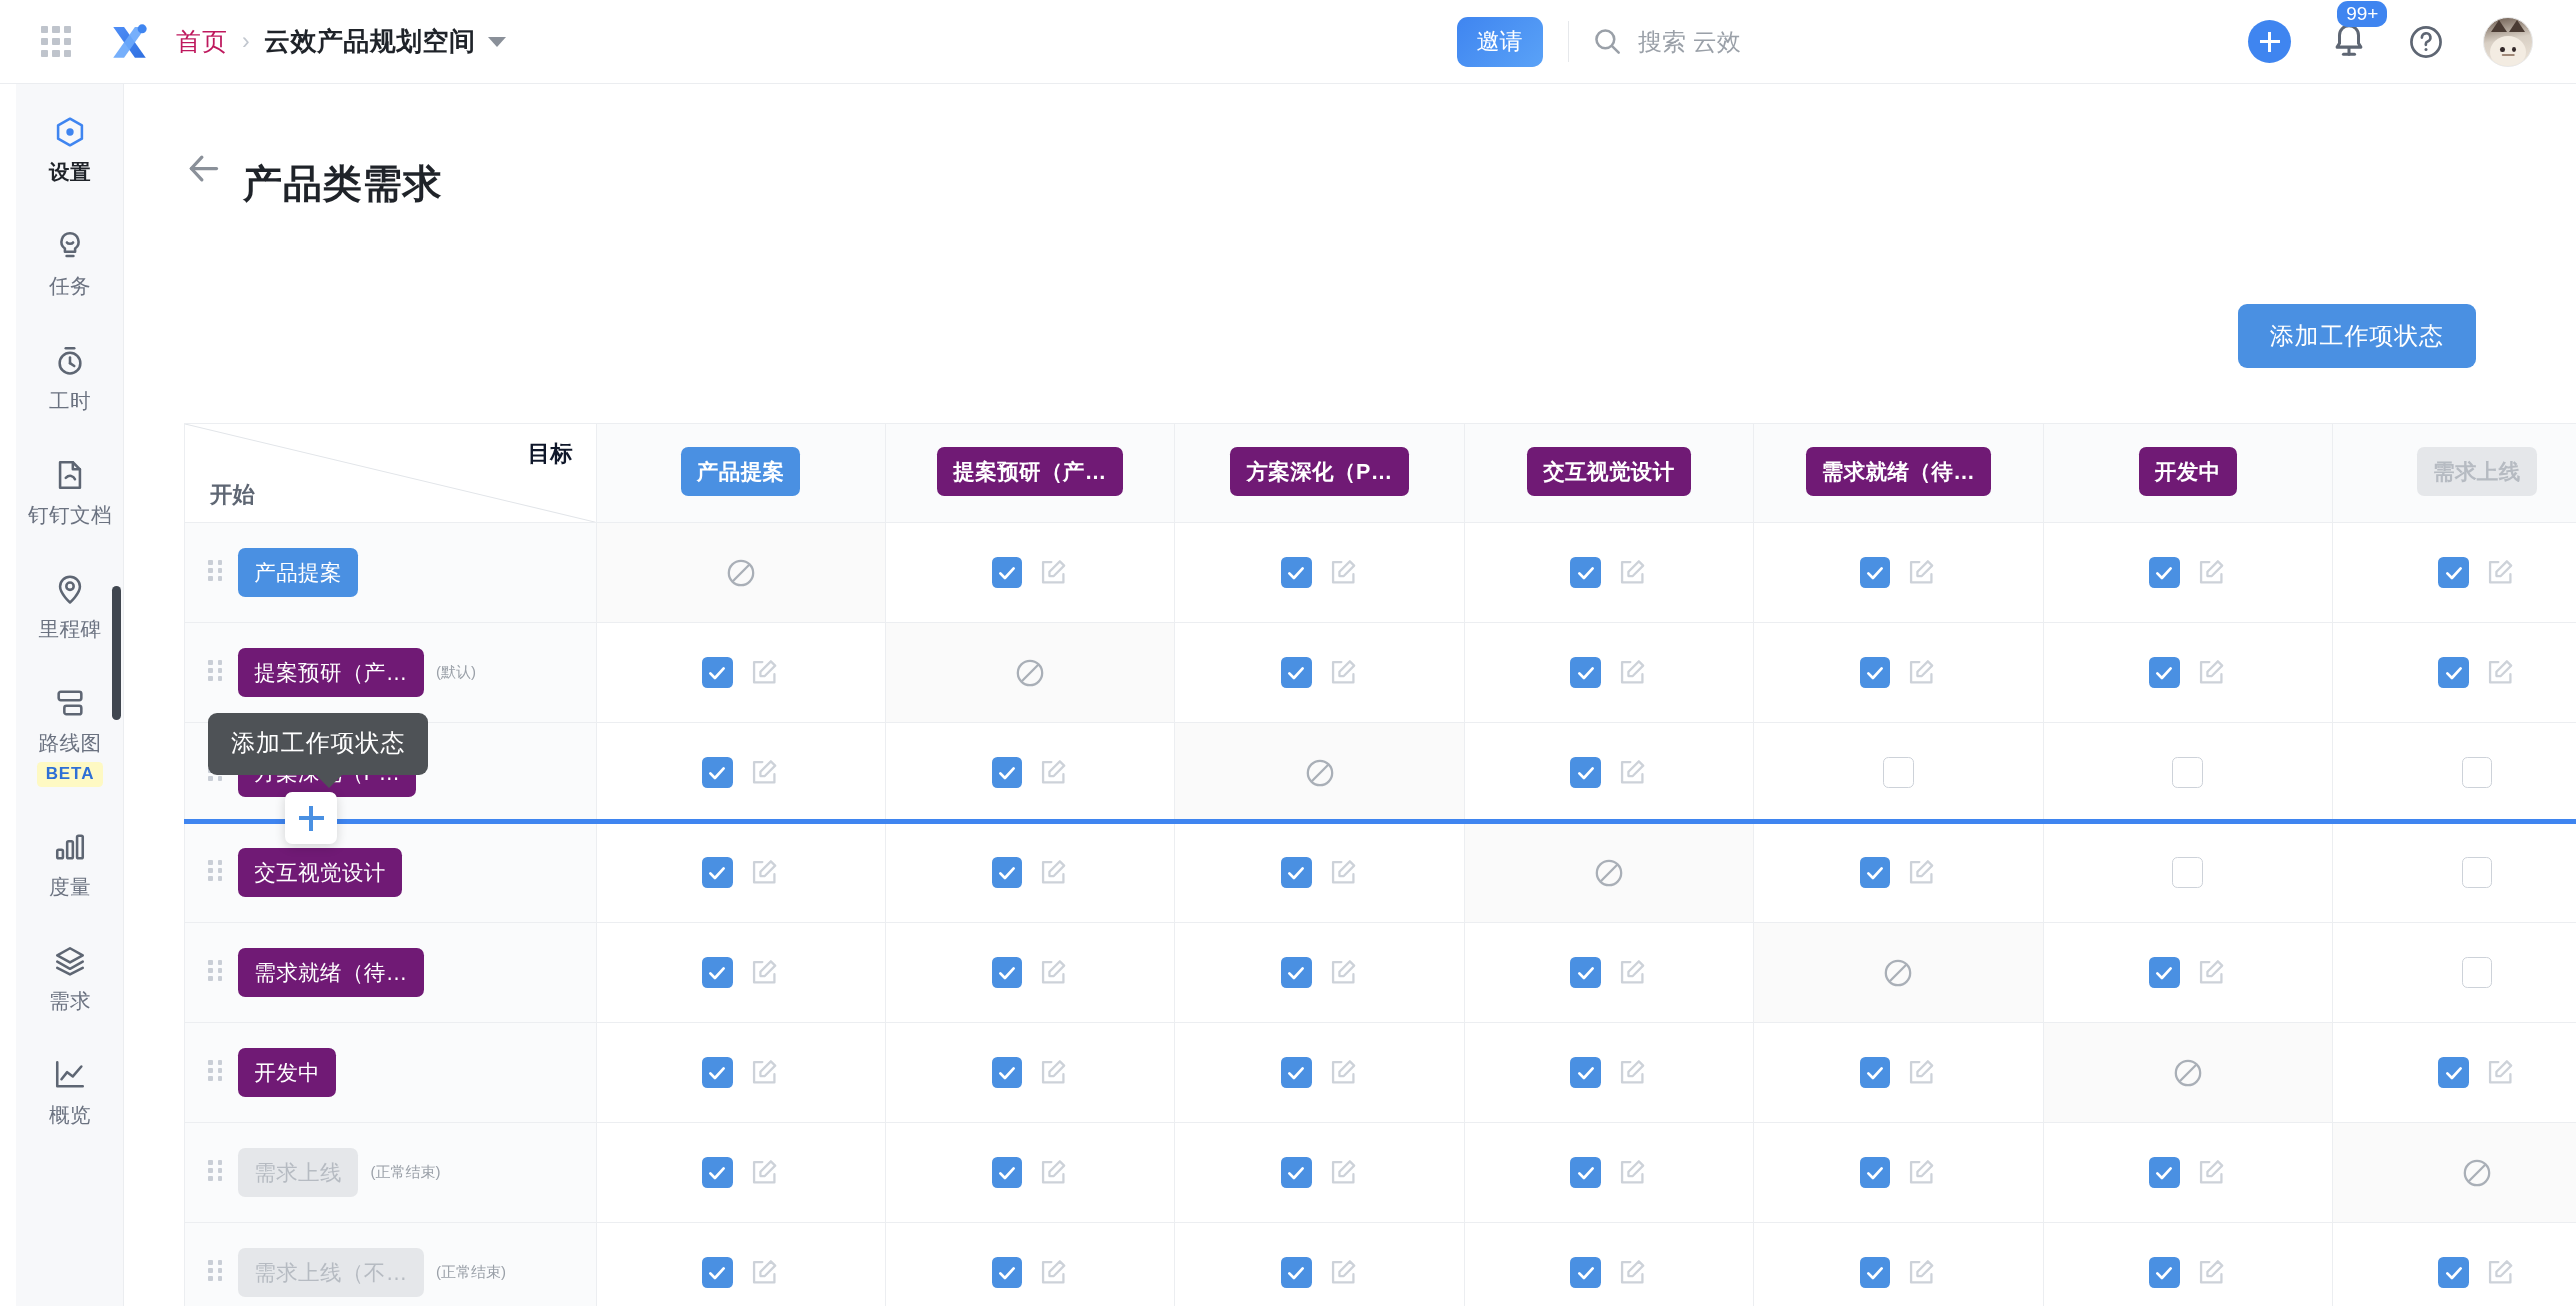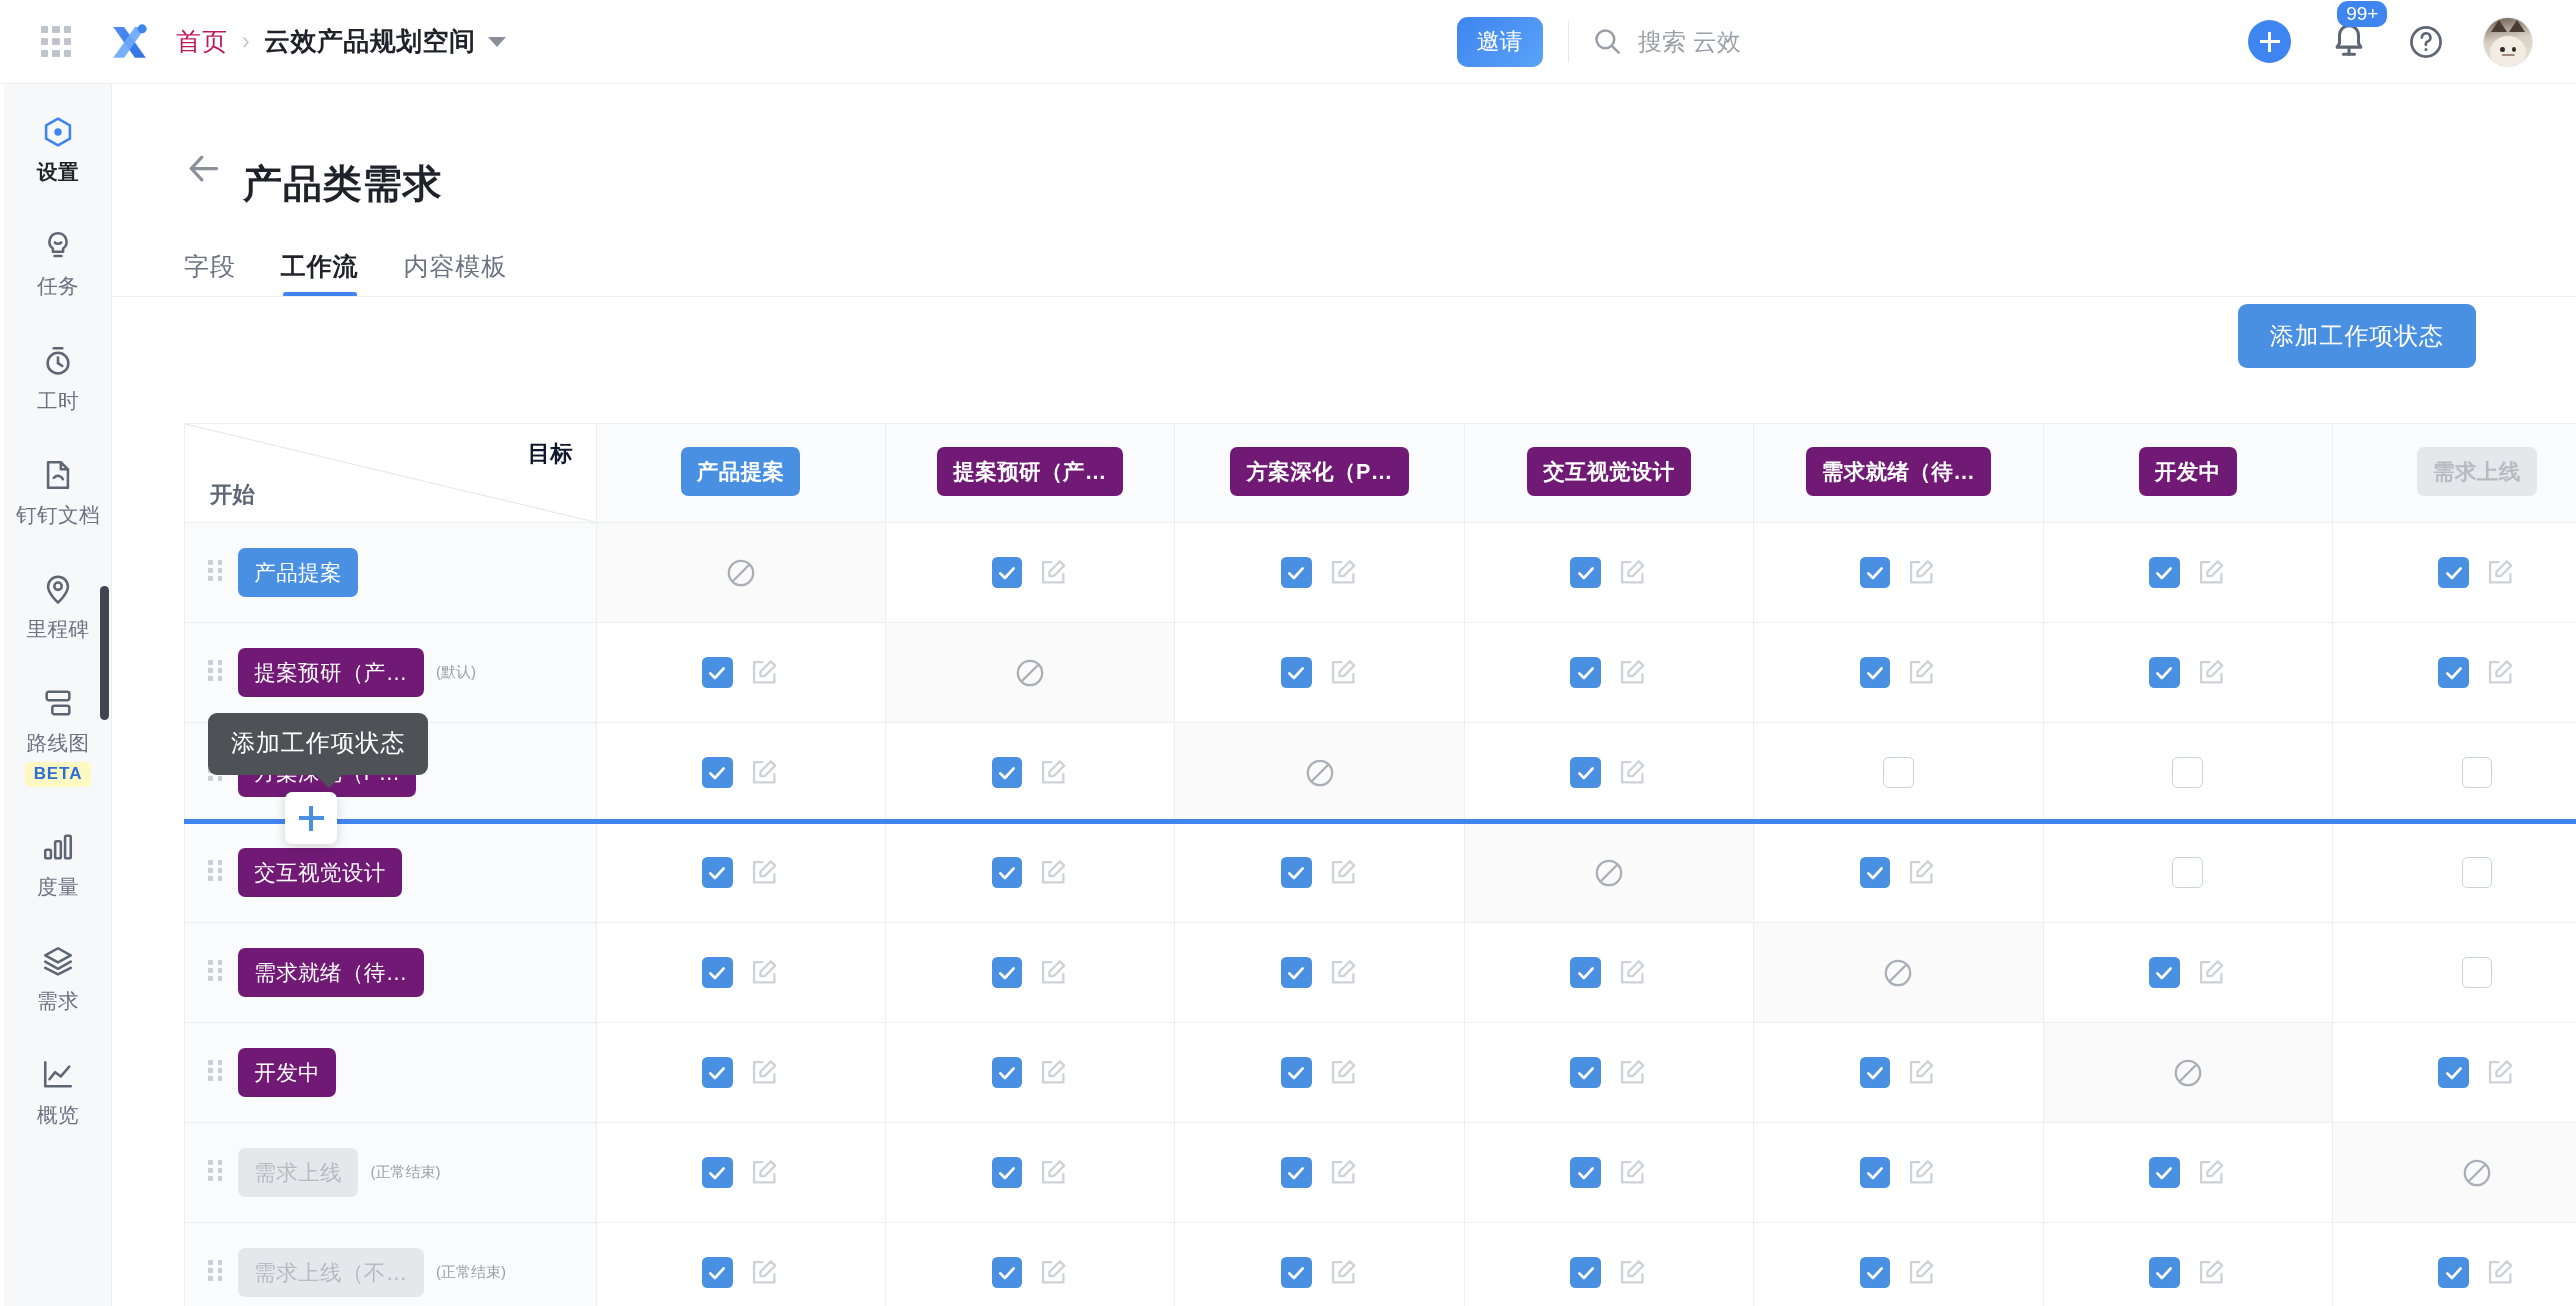--- a/index.html
+++ b/index.html
@@ -120,21 +120,21 @@
     background:#33292a;
   }
   .avatar .eye.l { left: 16px; } .avatar .eye.r { right: 16px; }
   .avatar .muzzle {
     position:absolute; left:50%; top: 36px; transform:translateX(-50%);
     width:12.5px;height:2.7px;background:#a08878;border-radius:1.8px;
   }
 
   
   .sidebar {
-    position:absolute; top: 84px; left: 4px;
+    position:absolute; top: 84px; left: 16px;
     width: 108px; height: 1223px;
     background: #f7f8fa;
     border-right: 0.9px solid #ebedf0;
     padding-top: 18px;
     z-index: 30;
   }
   .nav-item {
     width: 108px; padding: 13.4px 0 11.7px;
     display:flex; flex-direction:column; align-items:center;
     cursor:pointer; margin-bottom: 18px;
@@ -483,26 +483,20 @@
 <div class="main">
 
   <div class="page-head">
     <svg class="back-arrow" viewBox="0 0 24 24" fill="none" stroke="#8a9099" stroke-width="2" stroke-linecap="round" stroke-linejoin="round">
       <line x1="20" y1="12" x2="4.5" y2="12"></line>
         <polyline points="11,5 4.5,12 11,19"></polyline>
     </svg>
     <span class="page-title">产品类需求</span>
   </div>
 
-  <div class="tabs" id="tabbar">
-    <span class="tab">字段</span>
-      <span class="tab active">工作流</span>
-      <span class="tab">内容模板</span>
-      <span class="tabs-underline"></span>
-  </div>
 
   <button class="add-status-btn">添加工作项状态</button>
 
   <div class="table-wrap">
     <table class="matrix">
       <thead>
         <tr id="matrix-head-row">
           <th class="corner-cell">
             <svg class="diag" viewBox="0 0 460 110" preserveAspectRatio="none">
               <line x1="0" y1="0" x2="460" y2="110" stroke="#e2e5e9" stroke-width="1.2"></line>

